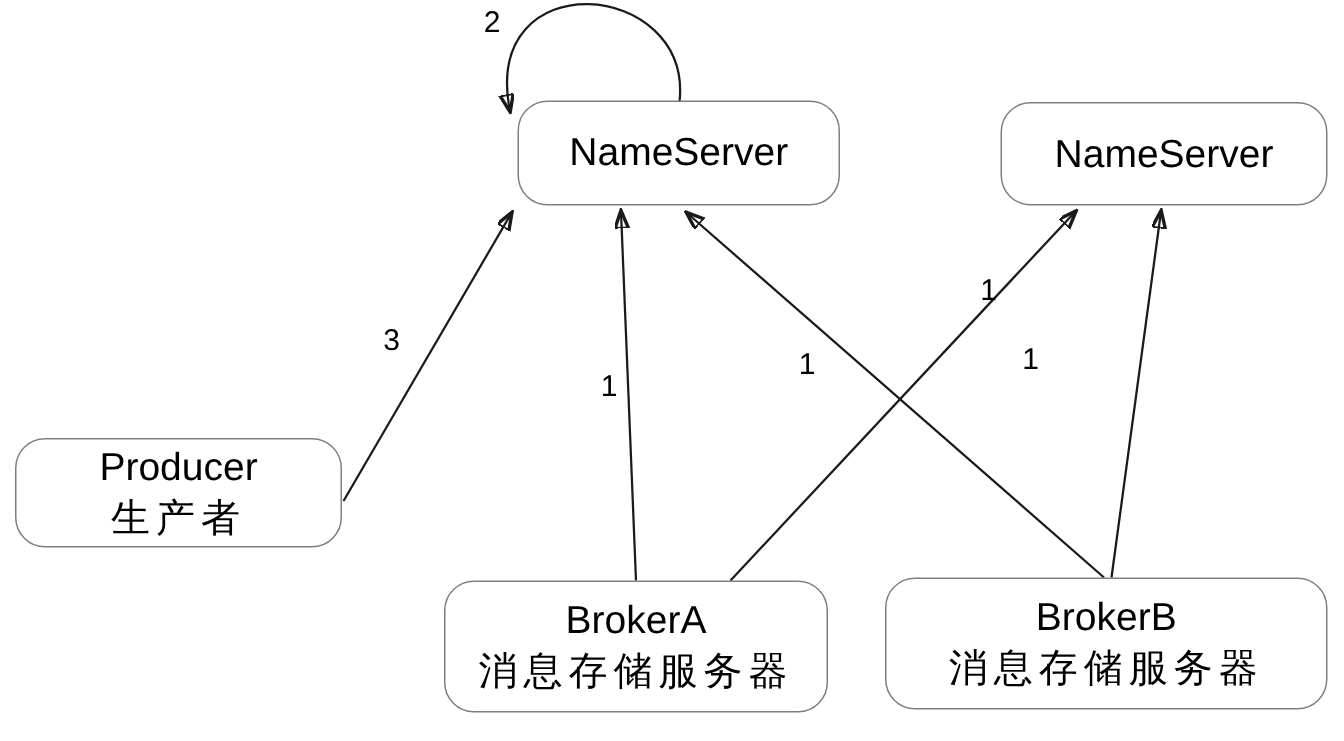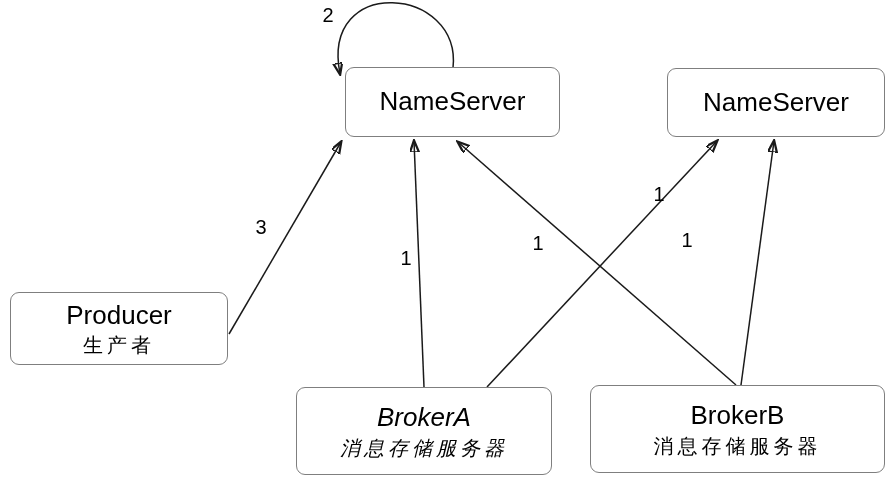--- a/index.html
+++ b/index.html
@@ -24,33 +24,33 @@
   }
   .edges-layer path{
     fill:none;
     stroke:var(--stroke);
     stroke-width:1.5;
   }
   .node{
     position:absolute;
     background:var(--box-fill);
     border:1.5px solid var(--box-border);
-    border-radius:9px;
+    border-radius:20px;
     display:flex;
     flex-direction:column;
     align-items:center;
     justify-content:center;
     color:var(--text);
     font-size:26px;
     line-height:1.3;
     text-align:center;
     white-space:nowrap;
   }
   .node .line{display:block;}
-  .node .line.cjk{letter-spacing:4px;font-size:20px;}
+  .node .line.cjk{letter-spacing:4px;font-size:26px;}
   .edge-label{
     position:absolute;
     transform:translate(-50%,-50%);
     font-size:20px;
     color:var(--text);
     line-height:1;
   }
 </style>
 </head>
 <body>
@@ -78,21 +78,21 @@
     <div class="node" style="left: 345px; top: 67px; width: 215px; height: 70px;">
       <div class="line">NameServer</div>
     </div>
     <div class="node" style="left: 667px; top: 68px; width: 218px; height: 69px;">
       <div class="line">NameServer</div>
     </div>
     <div class="node" style="left: 10px; top: 292px; width: 218px; height: 73px;">
       <div class="line">Producer</div>
       <div class="line cjk">生产者</div>
     </div>
-    <div class="node" style="left: 296px; top: 387px; width: 256px; height: 88px; font-style: italic;">
+    <div class="node" style="left: 296px; top: 387px; width: 256px; height: 88px;">
       <div class="line">BrokerA</div>
       <div class="line cjk">消息存储服务器</div>
     </div>
     <div class="node" style="left: 590px; top: 385px; width: 295px; height: 88px;">
       <div class="line">BrokerB</div>
       <div class="line cjk">消息存储服务器</div>
     </div>
   </div>
 
 </body></html>

